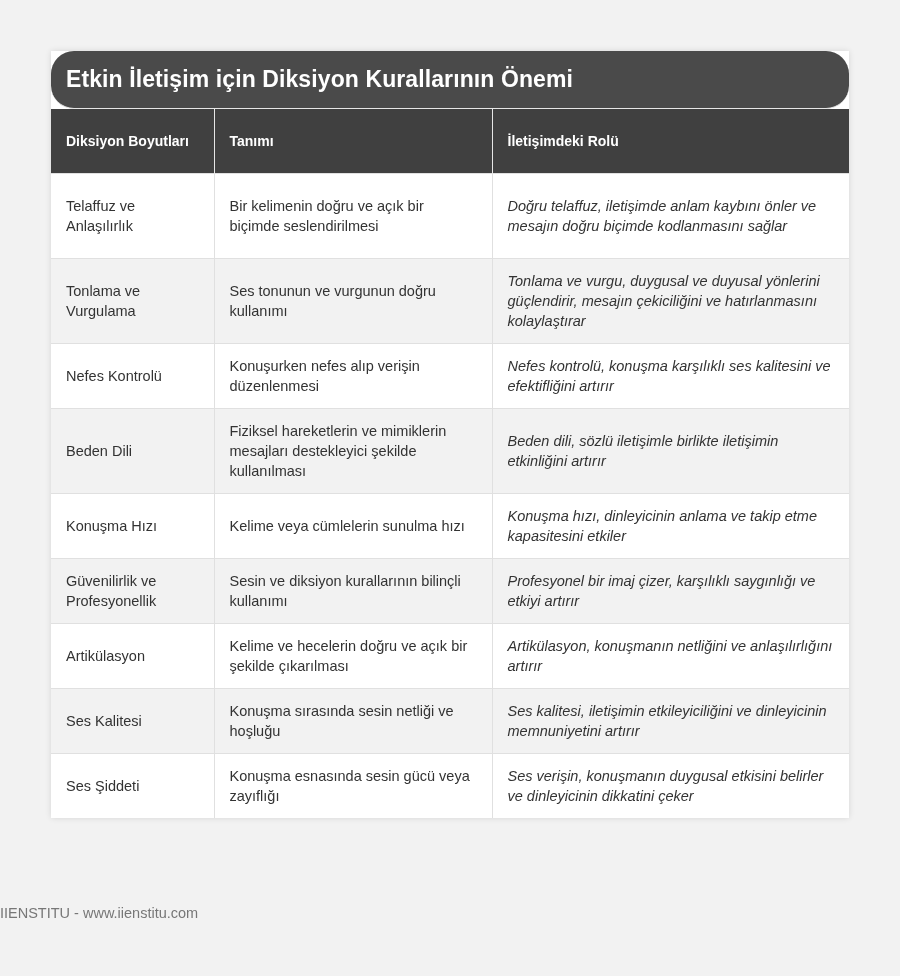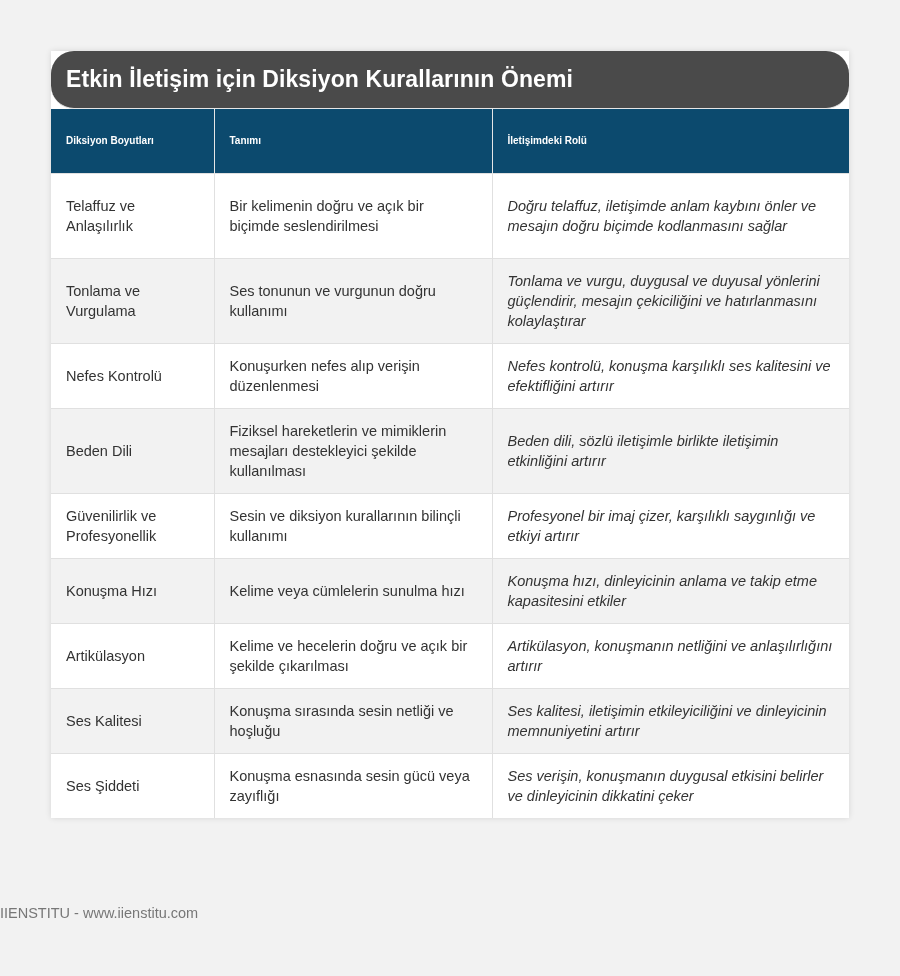--- a/index.html
+++ b/index.html
@@ -36,24 +36,24 @@
     }
     table {
       width: 798px;
       border-collapse: collapse;
       table-layout: fixed;
     }
     col.c1 { width: 163px; }
     col.c2 { width: 278px; }
     col.c3 { width: 357px; }
     thead th {
-      background: #0c4a6e;
+      background: #404040;
       color: #ffffff;
       font-weight: bold;
-      font-size: 10px;
+      font-size: 14px;
       text-align: left;
       padding: 0 15px;
       height: 64px;
       line-height: 20px;
       border-right: 1px solid #e6e6e6;
       vertical-align: middle;
     }
     thead th:last-child { border-right: none; }
     tbody td {
       font-size: 14.5px;
@@ -112,28 +112,28 @@
         <td>Nefes Kontrolü</td>
         <td>Konuşurken nefes alıp verişin düzenlenmesi</td>
         <td>Nefes kontrolü, konuşma karşılıklı ses kalitesini ve efektifliğini artırır</td>
       </tr>
       <tr class="tall">
         <td>Beden Dili</td>
         <td>Fiziksel hareketlerin ve mimiklerin mesajları destekleyici şekilde kullanılması</td>
         <td>Beden dili, sözlü iletişimle birlikte iletişimin etkinliğini artırır</td>
       </tr>
       <tr class="short">
+        <td>Konuşma Hızı</td>
+        <td>Kelime veya cümlelerin sunulma hızı</td>
+        <td>Konuşma hızı, dinleyicinin anlama ve takip etme kapasitesini etkiler</td>
+      </tr>
+      <tr class="short">
         <td>Güvenilirlik ve Profesyonellik</td>
         <td>Sesin ve diksiyon kurallarının bilinçli kullanımı</td>
         <td>Profesyonel bir imaj çizer, karşılıklı saygınlığı ve etkiyi artırır</td>
-      </tr>
-      <tr class="short">
-        <td>Konuşma Hızı</td>
-        <td>Kelime veya cümlelerin sunulma hızı</td>
-        <td>Konuşma hızı, dinleyicinin anlama ve takip etme kapasitesini etkiler</td>
       </tr>
       <tr class="short">
         <td>Artikülasyon</td>
         <td>Kelime ve hecelerin doğru ve açık bir şekilde çıkarılması</td>
         <td>Artikülasyon, konuşmanın netliğini ve anlaşılırlığını artırır</td>
       </tr>
       <tr class="short">
         <td>Ses Kalitesi</td>
         <td>Konuşma sırasında sesin netliği ve hoşluğu</td>
         <td>Ses kalitesi, iletişimin etkileyiciliğini ve dinleyicinin memnuniyetini artırır</td>

